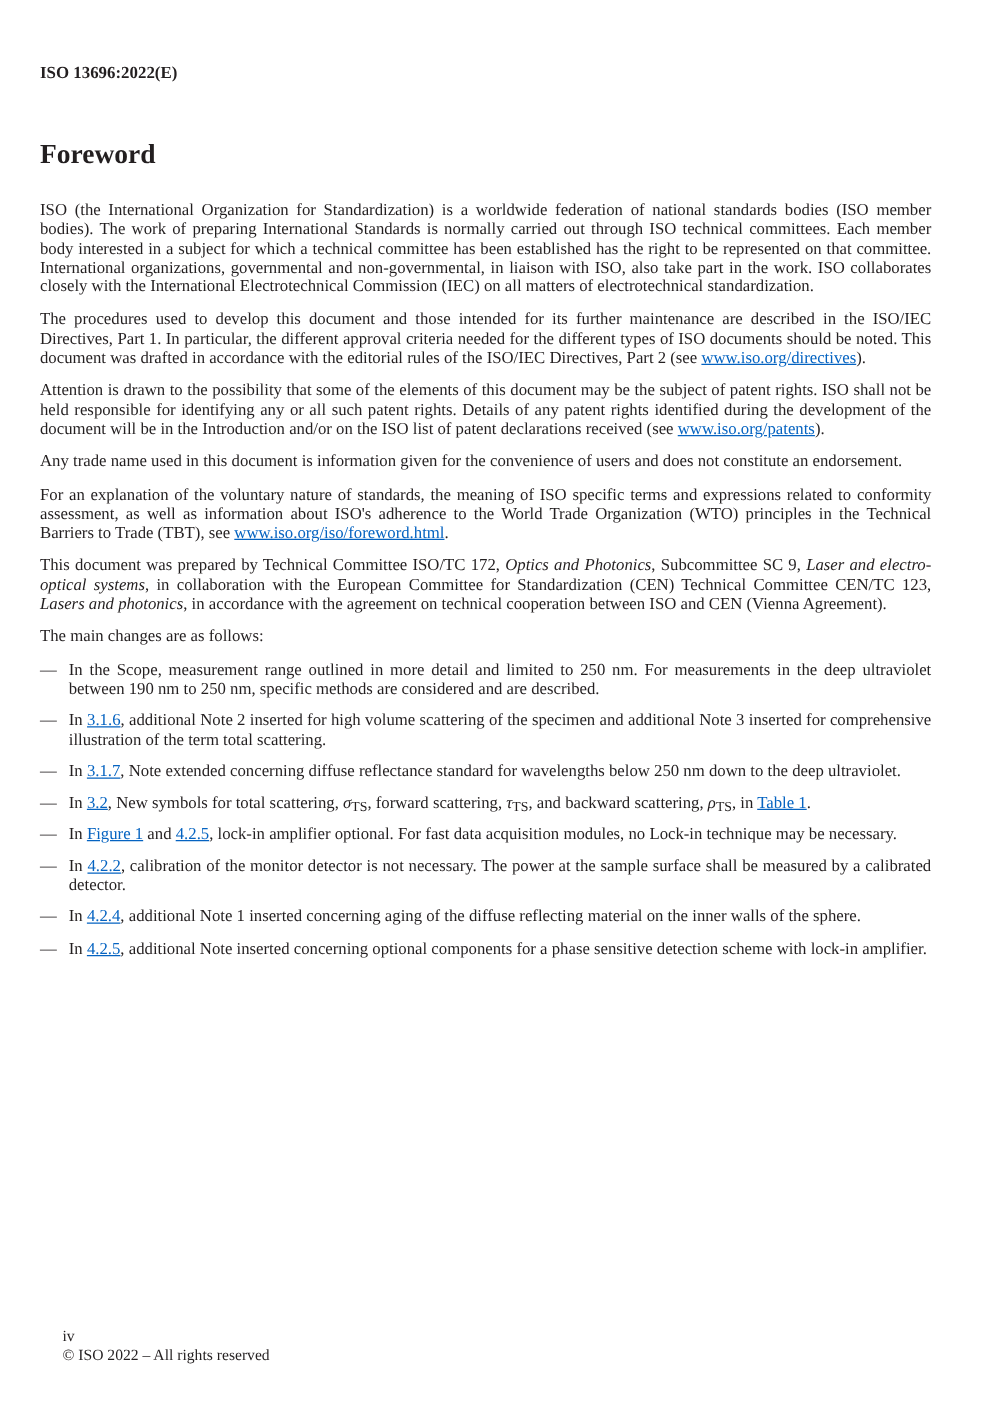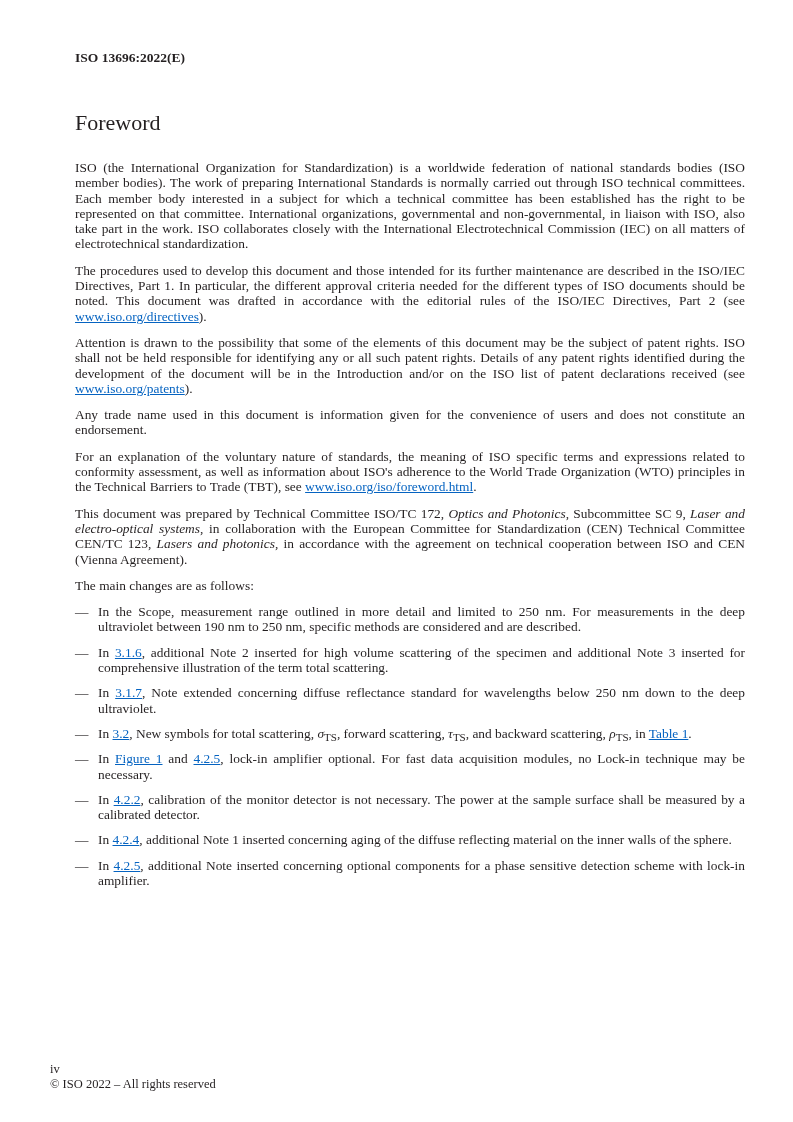--- a/index.html
+++ b/index.html
@@ -3,23 +3,23 @@
 <meta charset="utf-8">
 <style>
   :root { --link-color:#0563c1; --text-color:#231f20; }
   * { margin:0; padding:0; box-sizing:border-box; }
   html,body { background:#ffffff; }
   body {
     width:793px; height:1122px; position:relative; overflow:hidden;
     font-family:"Liberation Serif", serif;
     color:var(--text-color);
   }
-  .page { padding:50px 48px 0 75px; }
+  .page { padding:50px 48px 0 32px; }
   .doc-header { font-size:13.5px; font-weight:bold; line-height:16px; margin-bottom:44px; }
-  .doc-title { font-size:22px; font-weight:normal; line-height:26px; margin-bottom:24px; }
+  .doc-title { font-size:22px; font-weight:bold; line-height:26px; margin-bottom:24px; }
   .para {
     font-size:13.4px; line-height:15.3px; text-align:justify;
     margin-bottom:11px;
   }
   .changes-list { margin-top:2px; }
   .bullet { display:flex; margin-bottom:10px; }
   .bullet .dash {
     width:23px; flex:0 0 23px;
     font-size:13.4px; line-height:15.3px;
   }

